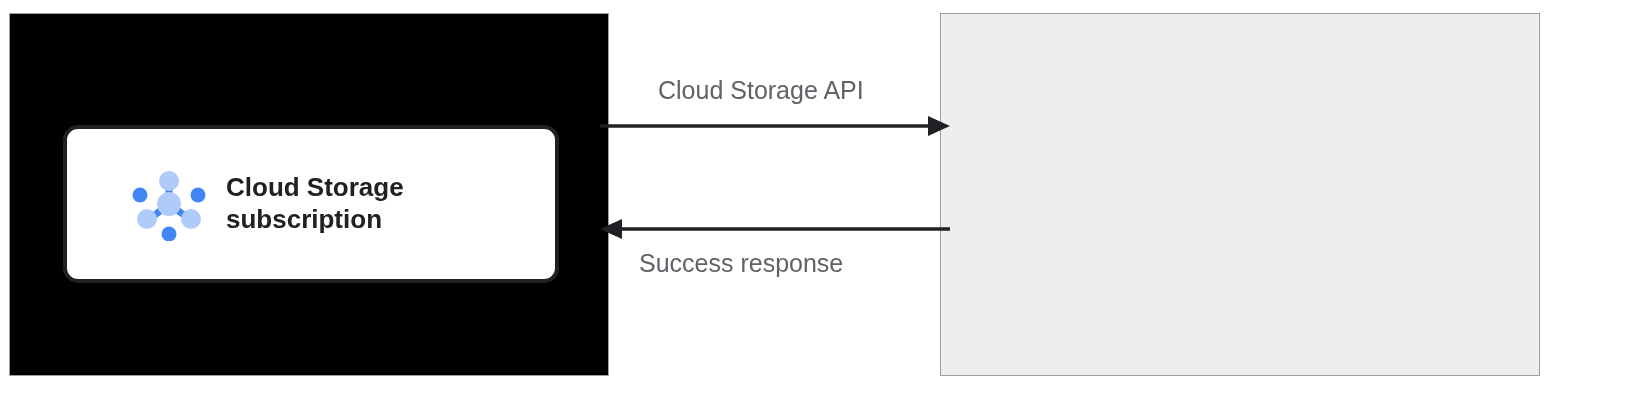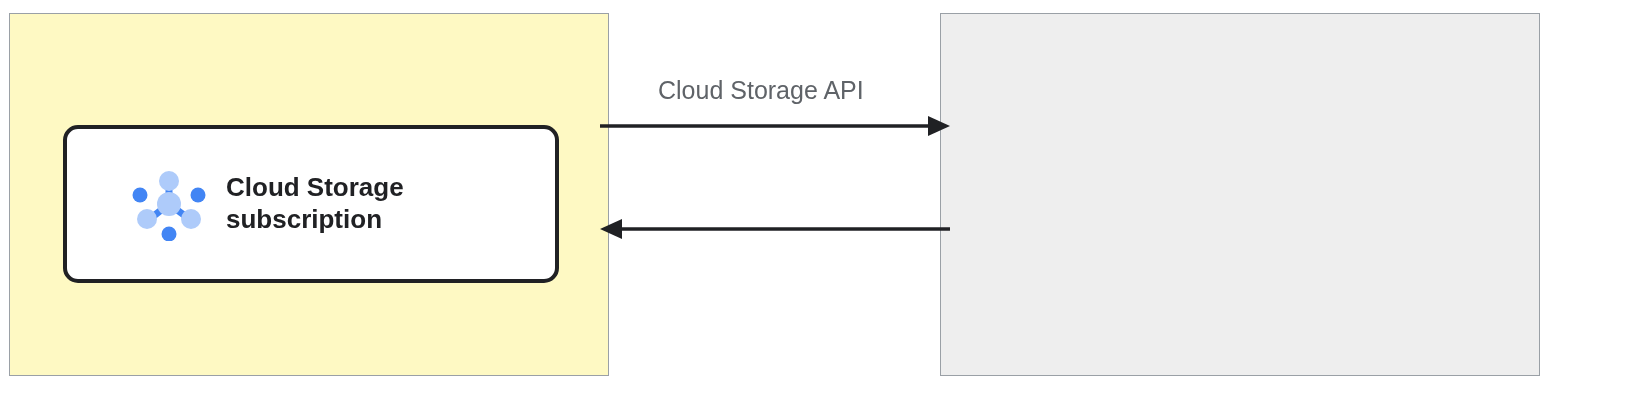--- a/index.html
+++ b/index.html
@@ -24,21 +24,21 @@
   .group-box {
     position: absolute;
     box-sizing: border-box;
     border: 1.5px solid #9aa0a6;
   }
   #group-subscription {
     left: 9px;
     top: 13px;
     width: 600px;
     height: 363px;
-    background: #fef9c3;
+    background: #000000;
   }
   #group-bucket {
     left: 940px;
     top: 13px;
     width: 600px;
     height: 363px;
     background: #eeeeee;
   }
 
   
@@ -147,14 +147,15 @@
     <polygon points="350,18 328,8 328,28" fill="#202124"></polygon>
   </svg>
 
   <div class="edge-label" id="label-request">Cloud Storage API</div>
 
   <svg class="connector" id="connector-response" viewBox="0 0 350 36">
     <line x1="14" y1="18" x2="350" y2="18" stroke="#202124" stroke-width="3.5"></line>
     <polygon points="0,18 22,8 22,28" fill="#202124"></polygon>
   </svg>
 
+  <div class="edge-label" id="label-response">Success response</div>
 
 </div>
 
 </body></html>

